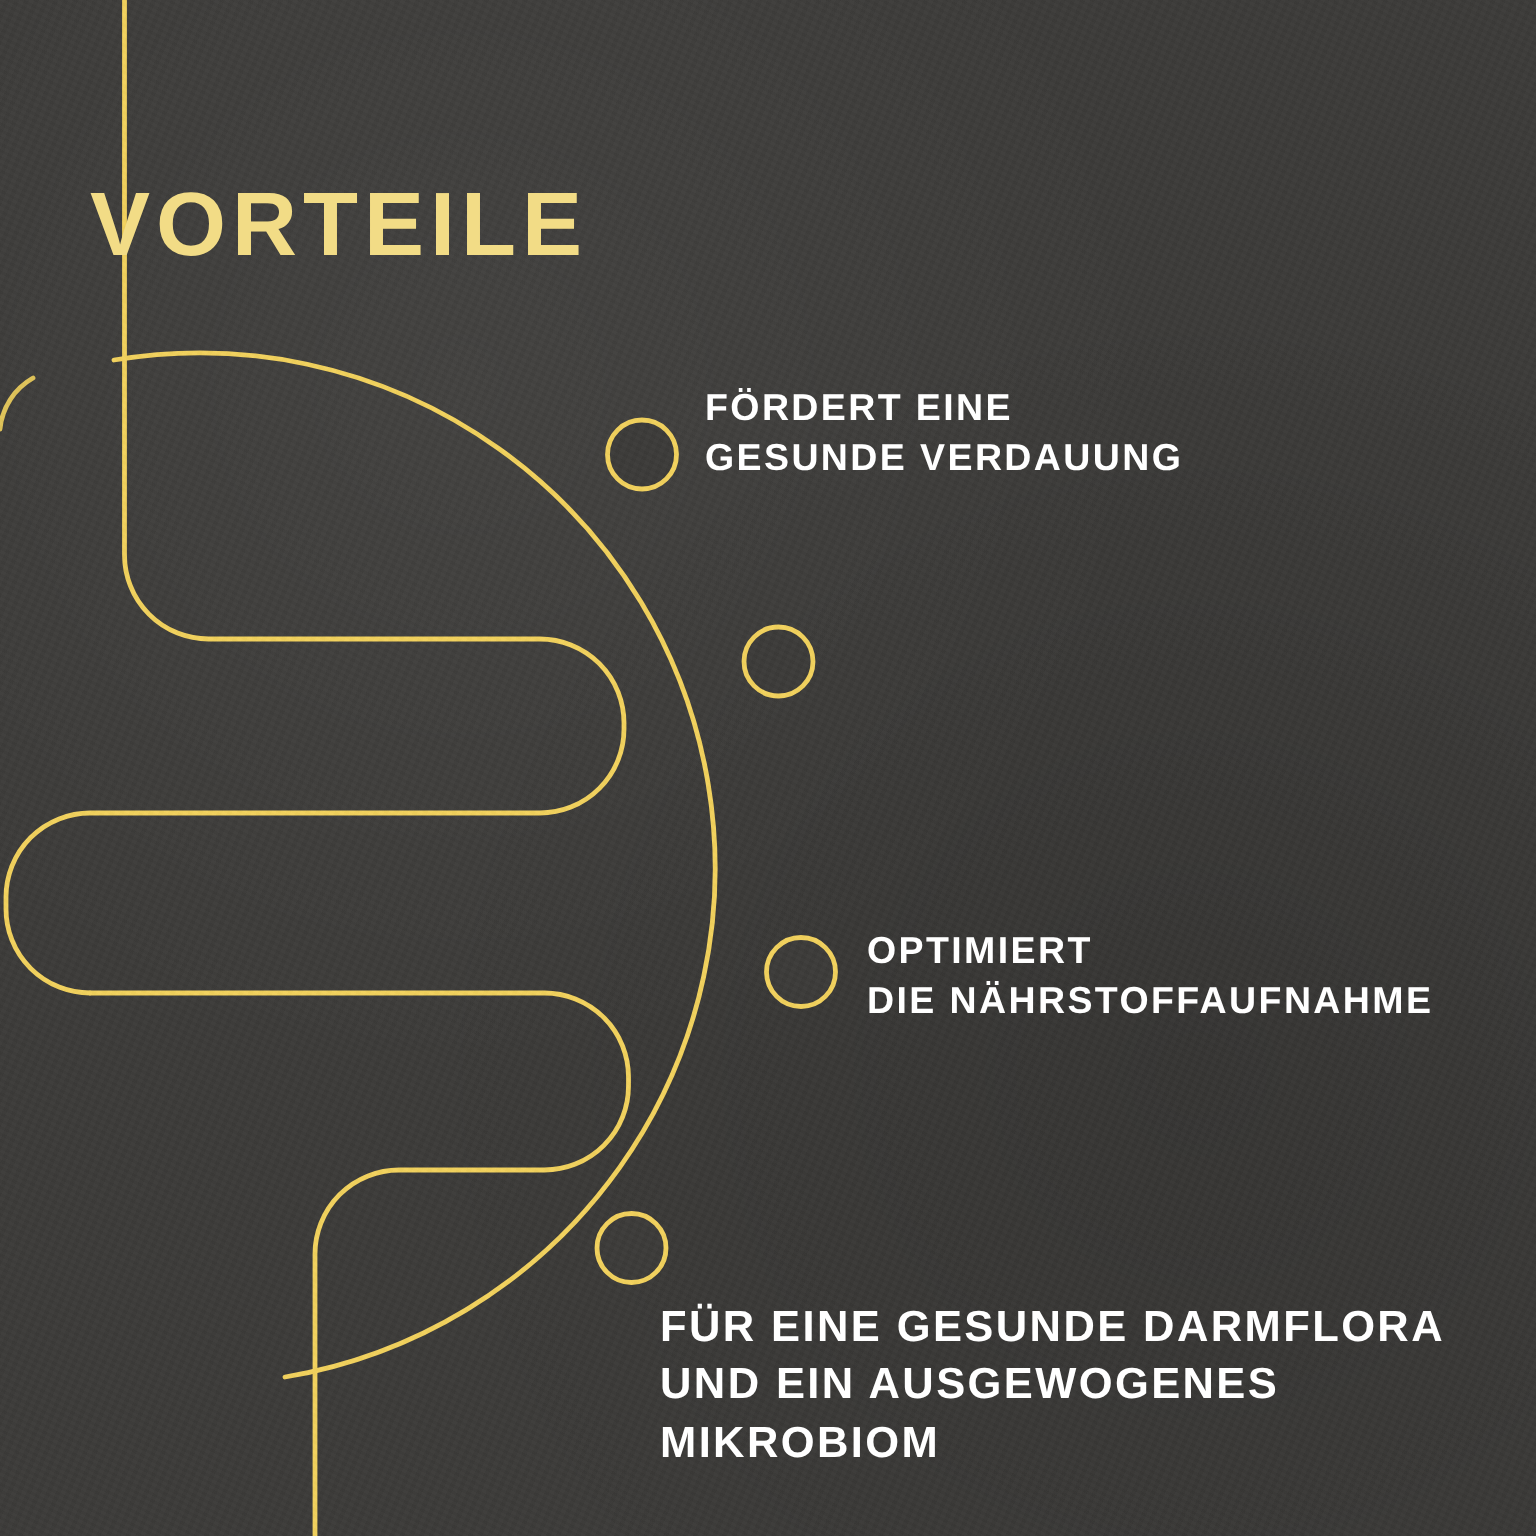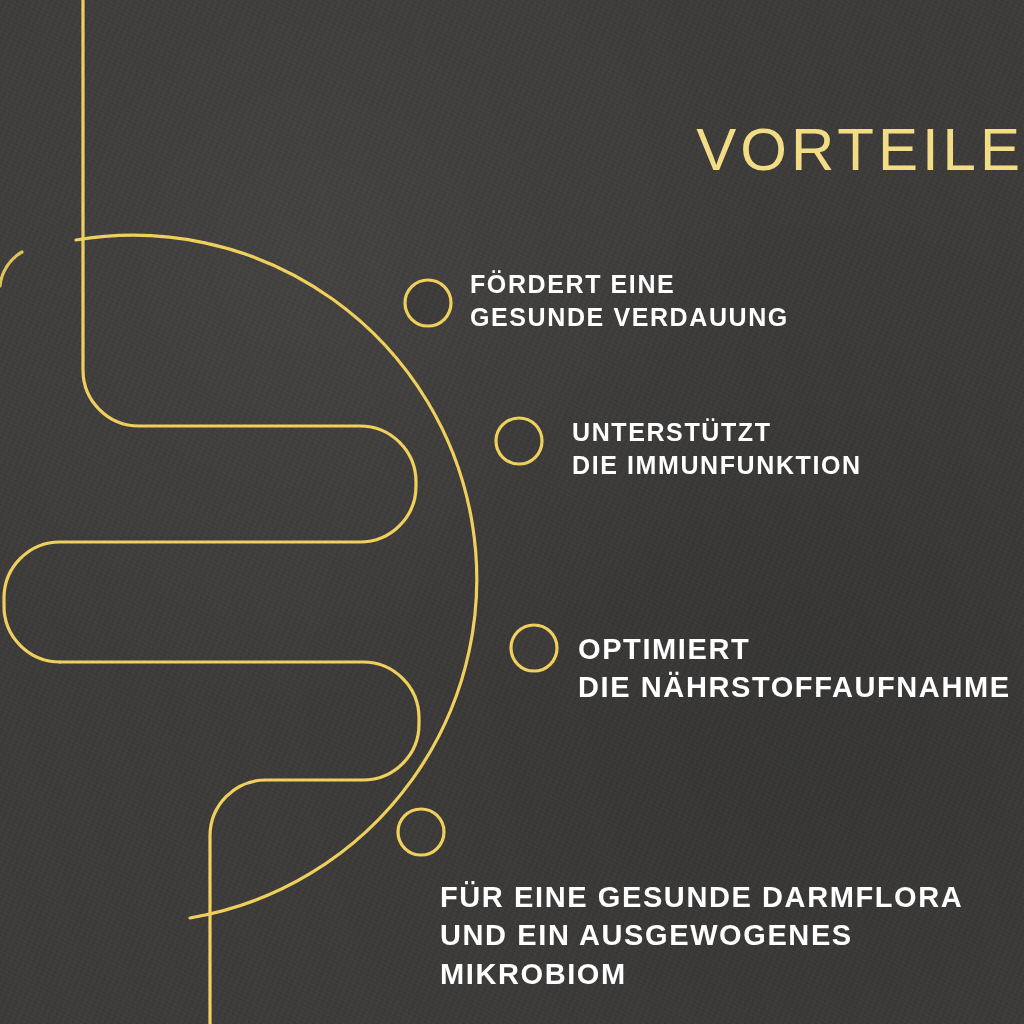--- a/index.html
+++ b/index.html
@@ -29,41 +29,40 @@
   }
   #art {
     position: absolute;
     inset: 0;
   }
   .title {
     position: absolute;
     left: 0;
     top: 120px;
     width: 1024px;
-    text-align: right;
+    text-align: left;
     color: #f2dc86;
     font-size: 60px;
     letter-spacing: 4px;
-    font-weight: 400;
+    font-weight: 700;
     line-height: 1;
     text-indent: 60px;
   }
   .benefit {
     position: absolute;
     color: #ffffff;
     font-weight: bold;
     letter-spacing: 1.6px;
     line-height: 1.32;
     text-transform: uppercase;
     white-space: pre-line;
-    margin-top: 12px;
   }
   .b1 { left: 470px; top: 256px; font-size: 25px; }
   .b2 { left: 572px; top: 404px; font-size: 25px; }
-  .b3 { left: 578px; top: 618px; font-size: 29px; }
+  .b3 { left: 578px; top: 618px; font-size: 25px; }
   .b4 { left: 440px; top: 866px; font-size: 29px; }
 </style>
 </head>
 <body>
 
 <div id="stage">
 
   <svg id="art" viewBox="0 0 1024 1024" width="1024" height="1024" fill="none" xmlns="http://www.w3.org/2000/svg" aria-hidden="true">
     <g stroke="#f2d15c" stroke-width="3.2" fill="none" stroke-linecap="round" stroke-linejoin="round">
 
@@ -102,20 +101,18 @@
       <circle cx="421" cy="832" r="23"></circle>
     </g>
   </svg>
 
   <div id="grain"></div>
 
   <div class="title">VORTEILE</div>
 
   <div class="benefit b1">FÖRDERT EINE
 GESUNDE VERDAUUNG</div>
-  <div class="benefit b2">UNTERSTÜTZT
-DIE IMMUNFUNKTION</div>
   <div class="benefit b3">OPTIMIERT
 DIE NÄHRSTOFFAUFNAHME</div>
   <div class="benefit b4">FÜR EINE GESUNDE DARMFLORA
 UND EIN AUSGEWOGENES MIKROBIOM</div>
 
 </div>
 
 </body></html>

